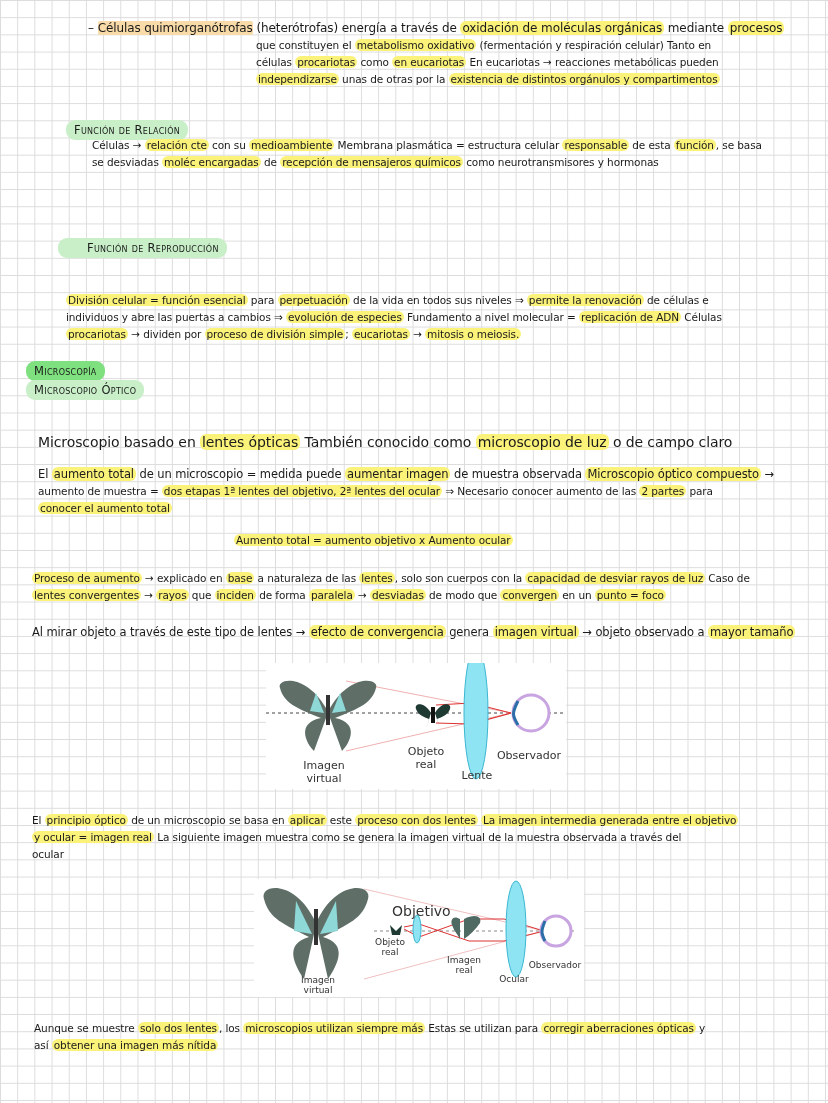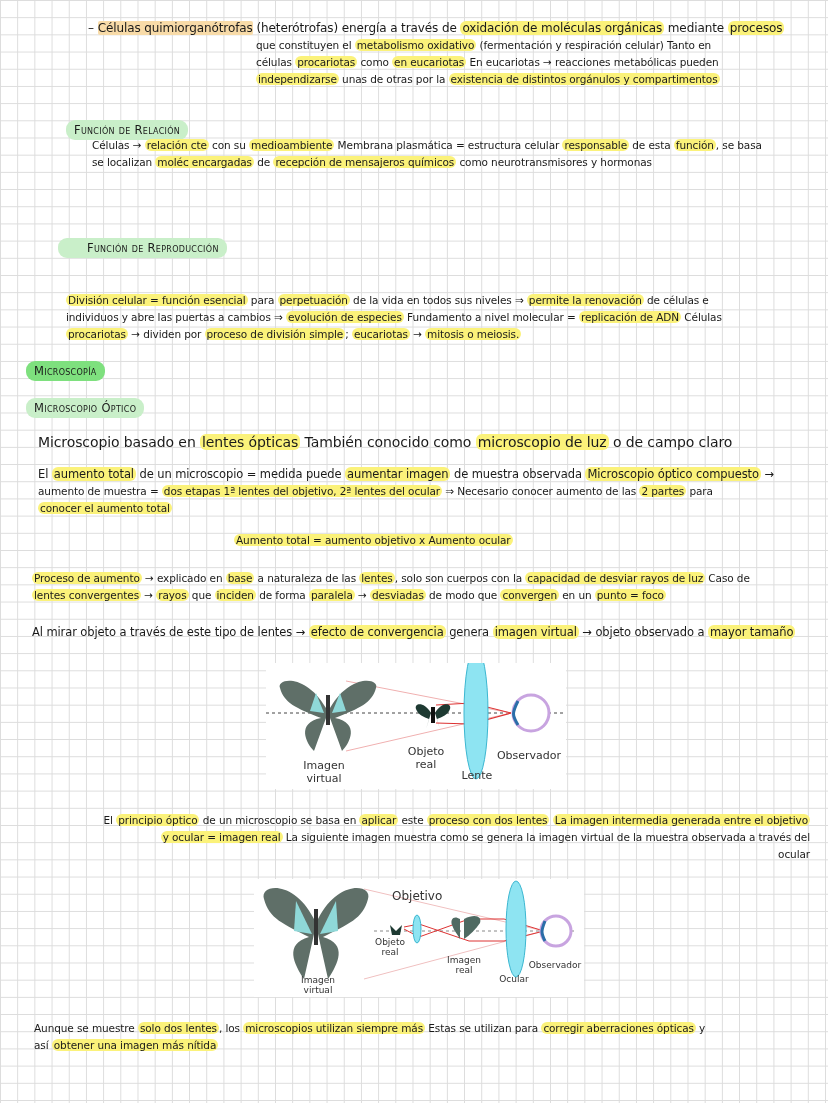--- a/index.html
+++ b/index.html
@@ -38,32 +38,32 @@
   <div style="padding-left:168px;">
     <div><span>que constituyen el </span><span class="hl">metabolismo oxidativo</span><span> (fermentación y respiración celular) Tanto en</span></div>
     <div><span>células </span><span class="hl">procariotas</span><span> como </span><span class="hl">en eucariotas</span><span> En eucariotas → reacciones metabólicas pueden</span></div>
     <div><span class="hl">independizarse</span><span> unas de otras por la </span><span class="hl">existencia de distintos orgánulos y compartimentos</span></div>
   </div>
 </div>
 
 <div class="h-section h-light" style="left:58px; top:120px;margin-left:8px;">Función de Relación</div>
 <div class="blk" style="left:76px; top:137px; width:740px;margin-left:16px;">
   <div><span>Células → </span><span class="hl">relación cte</span><span> con su </span><span class="hl">medioambiente</span><span> Membrana plasmática = estructura celular </span><span class="hl">responsable</span><span> de esta </span><span class="hl">función</span><span>, se basa</span></div>
-  <div><span>se localizan </span><span class="hl">moléc encargadas</span><span> de </span><span class="hl">recepción de mensajeros químicos</span><span> como neurotransmisores y hormonas</span></div>
+  <div><span>se desviadas </span><span class="hl">moléc encargadas</span><span> de </span><span class="hl">recepción de mensajeros químicos</span><span> como neurotransmisores y hormonas</span></div>
 </div>
 
 <div class="h-section h-light" style="left:58px; top:238px;padding-left:29px;">Función de Reproducción</div>
 <div class="blk" style="left:66px; top:280px; width:750px;margin-top:12px;">
   <div><span class="hl">División celular = función esencial</span><span> para </span><span class="hl">perpetuación</span><span> de la vida en todos sus niveles ⇒ </span><span class="hl">permite la renovación</span><span> de células e</span></div>
   <div><span>individuos y abre las puertas a cambios ⇒ </span><span class="hl">evolución de especies</span><span> Fundamento a nivel molecular = </span><span class="hl">replicación de ADN</span><span> Células</span></div>
   <div><span class="hl">procariotas</span><span> → dividen por </span><span class="hl">proceso de división simple</span><span>; </span><span class="hl">eucariotas</span><span> → </span><span class="hl">mitosis o meiosis.</span></div>
 </div>
 
 <div class="h-section h-strong" style="left:26px; top:361px;">Microscopía</div>
-<div class="h-section h-light" style="left:26px; top:398px;">Microscopio Óptico</div>
+<div class="h-section h-light" style="left:26px; top:380px;">Microscopio Óptico</div>
 
 <div class="blk big" style="left:38px; top:432px; width:760px;">
   <div><span>Microscopio basado en </span><span class="hl">lentes ópticas</span><span> También conocido como </span><span class="hl">microscopio de luz</span><span> o de campo claro</span></div>
 </div>
 
 <div class="blk" style="left:38px; top:466px; width:770px;">
   <div style="font-size:11.5px;"><span>El </span><span class="hl">aumento total</span><span> de un microscopio = medida puede </span><span class="hl">aumentar imagen</span><span> de muestra observada </span><span class="hl">Microscopio óptico compuesto</span><span> →</span></div>
   <div><span>aumento de muestra = </span><span class="hl">dos etapas 1ª lentes del objetivo, 2ª lentes del ocular</span><span> ⇒ Necesario conocer aumento de las </span><span class="hl">2 partes</span><span> para</span></div>
   <div><span class="hl">conocer el aumento total</span></div>
 </div>
@@ -107,21 +107,21 @@
     <path d="M252 38 C246 50, 246 52, 252 62" stroke="#2b6ea8" stroke-width="3" fill="none"></path>
   </svg>
   <div class="fig-label" style="left:28px; top:96px; width:60px; white-space:pre;">Imagen
 virtual</div>
   <div class="fig-label" style="left:130px; top:82px; width:60px; white-space:pre;">Objeto
 real</div>
   <div class="fig-label" style="left:186px; top:106px; width:50px;">Lente</div>
   <div class="fig-label" style="left:226px; top:86px; width:74px;">Observador</div>
 </div>
 
-<div class="blk" style="left:20px; top:812px; width:790px;text-align:right;">
+<div class="blk" style="left:32px; top:812px; width:790px;">
   <div><span>El </span><span class="hl">principio óptico</span><span> de un microscopio se basa en </span><span class="hl">aplicar</span><span> este </span><span class="hl">proceso con dos lentes</span><span> </span><span class="hl">La imagen intermedia generada entre el objetivo</span></div>
   <div><span class="hl">y ocular = imagen real</span><span> La siguiente imagen muestra como se genera la imagen virtual de la muestra observada a través del</span></div>
   <div><span>ocular</span></div>
 </div>
 
 <div class="figure" style="left:254px; top:879px; width:330px; height:118px;">
   <svg width="330" height="118">
     <line x1="120" y1="52" x2="320" y2="52" stroke="#888" stroke-dasharray="3,3" stroke-width="1"></line>
     <line x1="110" y1="10" x2="290" y2="52" stroke="#f0c0c0" stroke-width="1"></line>
     <line x1="110" y1="100" x2="290" y2="52" stroke="#f0c0c0" stroke-width="1"></line>
@@ -137,21 +137,21 @@
     <path d="M136 46 L142 52 L148 46 L146 56 L138 56 Z" fill="#1e3a32"></path>
     <ellipse cx="163" cy="50" rx="4" ry="14" fill="#8ee4f2" stroke="#3cb7d1"></ellipse>
     <g>
       <path d="M206 40 C200 36, 196 40, 198 46 C200 52, 204 56, 206 60 Z" fill="#4f6a62"></path>
       <path d="M210 40 C222 34, 228 38, 226 44 C222 50, 216 56, 210 60 Z" fill="#4f6a62"></path>
     </g>
     <ellipse cx="262" cy="50" rx="10" ry="48" fill="#8ee4f2" stroke="#3cb7d1"></ellipse>
     <circle cx="302" cy="52" r="15" fill="#fff" stroke="#c8a4e0" stroke-width="3"></circle>
     <path d="M291 42 C287 52, 287 54, 291 62" stroke="#2b6ea8" stroke-width="3" fill="none"></path>
   </svg>
-  <div class="fig-label" style="left:138px; top:11px; width:44px; font-size:12px;">Objetivo</div>
+  <div class="fig-label" style="left:138px; top:26px; width:44px; font-size:14px;">Objetivo</div>
   <div class="fig-label" style="left:116px; top:58px; width:40px; font-size:9px; white-space:pre; line-height:10px;">Objeto
 real</div>
   <div class="fig-label" style="left:190px; top:76px; width:40px; font-size:9px; white-space:pre; line-height:10px;">Imagen
 real</div>
   <div class="fig-label" style="left:240px; top:94px; width:40px; font-size:9px;">Ocular</div>
   <div class="fig-label" style="left:272px; top:80px; width:58px; font-size:9px;">Observador</div>
   <div class="fig-label" style="left:44px; top:96px; width:40px; font-size:9px; white-space:pre; line-height:10px;">Imagen
 virtual</div>
 </div>
 

